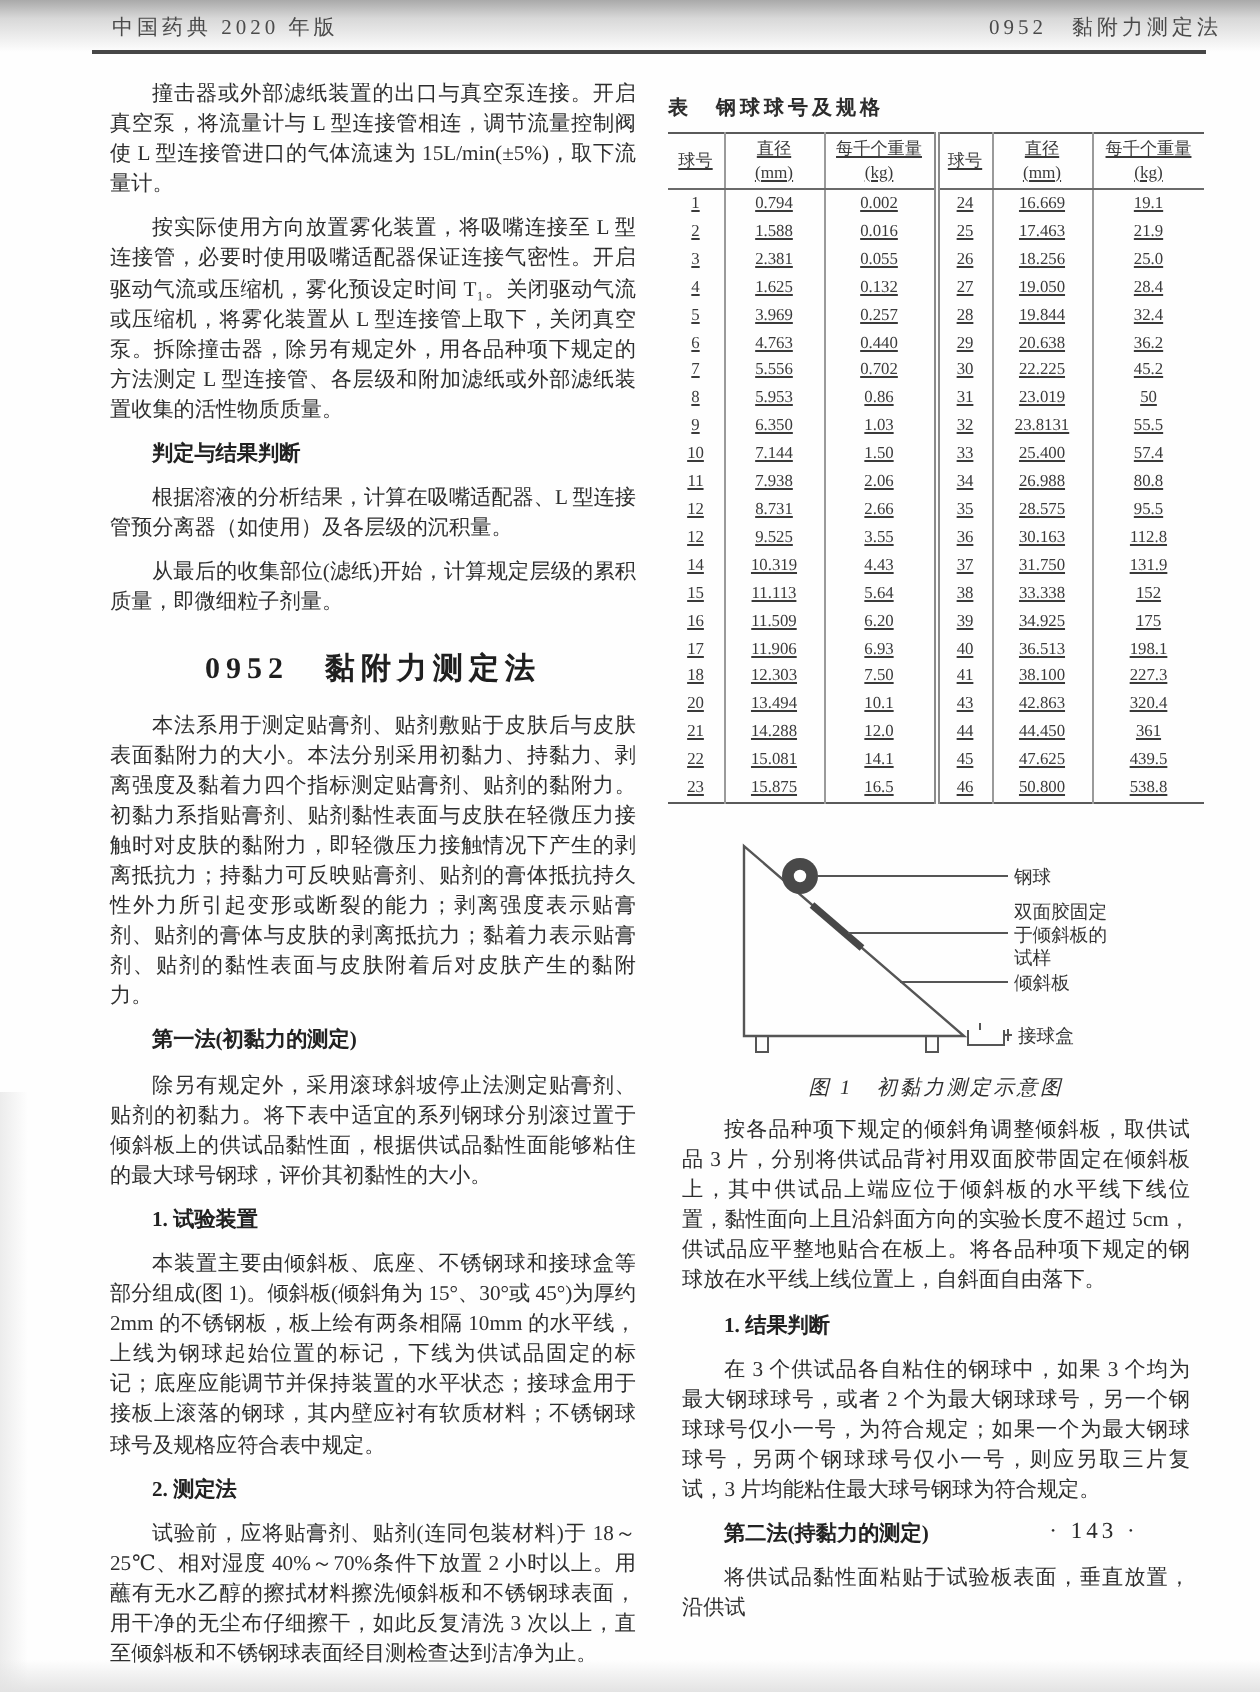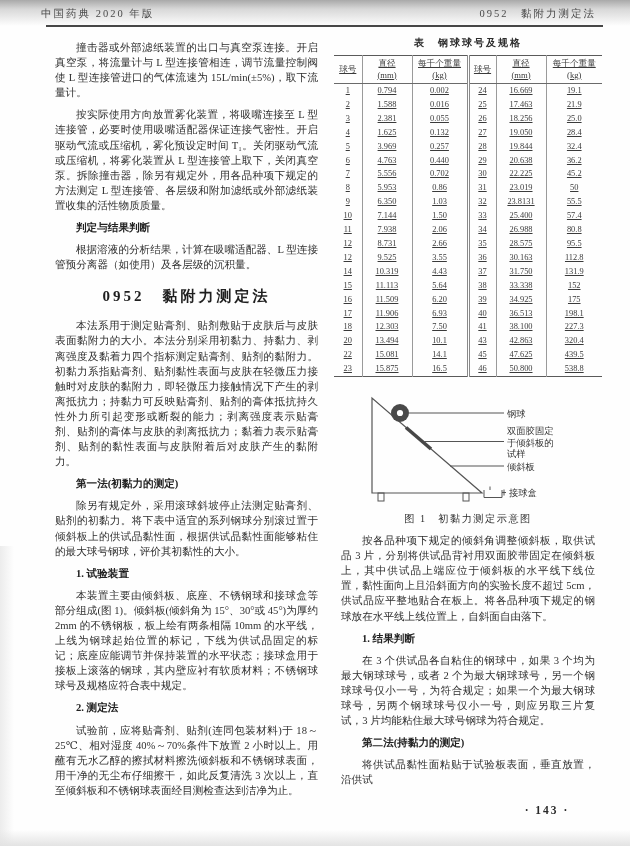--- a/index.html
+++ b/index.html
@@ -8,78 +8,79 @@
     background:#fefefe;color:#2f2f2f;
     font-family:"Liberation Serif","DejaVu Serif",serif;
   }
   .top-shade{position:absolute;top:0;left:0;right:0;height:26px;
     background:linear-gradient(180deg,#a9a9a9 0%,#d8d8d8 35%,rgba(255,255,255,0) 100%);}
   .bottom-shade{position:absolute;bottom:0;left:0;right:0;height:16px;
     background:linear-gradient(0deg,#e3e3e3,rgba(255,255,255,0));}
   .left-shade{position:absolute;bottom:0;left:0;width:14px;height:300px;
     background:linear-gradient(90deg,#ececec,rgba(255,255,255,0));}
 
-  .header{position:absolute;top:7px;left:41px;width:555px;display:flex;
+  .header{position:absolute;top:7px;left:56px;width:555px;display:flex;
     justify-content:space-between;font-size:10.5px;color:#4a4a4a;letter-spacing:2px;}
   .header-rule{position:absolute;top:25px;left:46px;width:557px;height:2px;background:#474747;}
 
   .col{position:absolute;top:33px;}
   .col-left{left:48px;width:277px;}
   .col-right{left:334px;width:268px;}
 
   p{margin:7px;font-size:10.6px;line-height:15.1px;text-align:justify;color:#2e2e2e;}
   p.indent{text-indent:21px;}
   p.heading{text-indent:21px;font-weight:bold;color:#222;}
 
   .section-title{margin:15px 0 12px;font-size:15px;font-weight:bold;text-align:center;
     letter-spacing:3px;color:#1f1f1f;}
 
-  .table-title{font-size:10px;font-weight:bold;text-align:center;letter-spacing:2px;
-    margin:3px 0 5px;color:#2c2c2c;}
+  .table-title{font-size:10px;font-weight:bold;letter-spacing:2px;
+    margin:14px 0 5px;color:#2c2c2c;}
 
   table{width:100%;border-collapse:collapse;table-layout:fixed;
     border-top:1.5px solid #5a5a5a;border-bottom:1.5px solid #5a5a5a;
     font-size:8.4px;color:#3a3a3a;text-decoration:underline;}
   col.c-no{width:28px;} col.c-dia{width:50px;} col.c-wt{width:56px;}
   th{font-weight:normal;padding:2px 0;font-size:8.6px;vertical-align:middle;
     border-bottom:1px solid #6a6a6a;}
   th .l1,th .l2{display:block;line-height:11.5px;text-align:center;}
   td{text-align:center;height:13.9px;line-height:13.9px;padding:0;
     white-space:nowrap;overflow:hidden;}
   th,td{border-left:1px solid #9a9a9a;}
   th:first-child,td:first-child{border-left:none;}
   th:nth-child(4),td:nth-child(4){border-left:3px double #8a8a8a;}
 
   .figure{margin-top:13px;}
   .figure svg{display:block;margin:0 auto;}
   .figure text{font-size:9.3px;fill:#333;font-family:"Liberation Serif","DejaVu Serif",serif;}
   .figure-caption{text-align:center;font-size:10.2px;letter-spacing:1.5px;
-    margin:4px 0 0;color:#2e2e2e;}
+    margin:4px 0 0;color:#2e2e2e;font-style:italic;}
 
   .page-number{position:absolute;top:760px;left:467px;width:160px;text-align:center;
-    font-size:11.5px;font-weight:bold;letter-spacing:2px;color:#2a2a2a;margin-top:44px;}
+    font-size:11.5px;font-weight:normal;letter-spacing:2px;color:#2a2a2a;}
 </style>
 </head>
 <body>
 
 <div class="top-shade"></div>
 <div class="left-shade"></div>
 <div class="bottom-shade"></div>
 
 <div class="header">
   <span>中国药典 2020 年版</span>
   <span>0952　黏附力测定法</span>
 </div>
 <div class="header-rule"></div>
 
 <div class="col col-left">
   <p class="indent">撞击器或外部滤纸装置的出口与真空泵连接。开启真空泵，将流量计与 L 型连接管相连，调节流量控制阀使 L 型连接管进口的气体流速为 15L/min(±5%)，取下流量计。</p>
   <p class="indent">按实际使用方向放置雾化装置，将吸嘴连接至 L 型连接管，必要时使用吸嘴适配器保证连接气密性。开启驱动气流或压缩机，雾化预设定时间 T₁。关闭驱动气流或压缩机，将雾化装置从 L 型连接管上取下，关闭真空泵。拆除撞击器，除另有规定外，用各品种项下规定的方法测定 L 型连接管、各层级和附加滤纸或外部滤纸装置收集的活性物质质量。</p>
   <p class="heading">判定与结果判断</p>
   <p class="indent">根据溶液的分析结果，计算在吸嘴适配器、L 型连接管预分离器（如使用）及各层级的沉积量。</p>
+  <p class="indent">从最后的收集部位(滤纸)开始，计算规定层级的累积质量，即微细粒子剂量。</p>
   <div class="section-title">0952　黏附力测定法</div>
   <p class="indent">本法系用于测定贴膏剂、贴剂敷贴于皮肤后与皮肤表面黏附力的大小。本法分别采用初黏力、持黏力、剥离强度及黏着力四个指标测定贴膏剂、贴剂的黏附力。初黏力系指贴膏剂、贴剂黏性表面与皮肤在轻微压力接触时对皮肤的黏附力，即轻微压力接触情况下产生的剥离抵抗力；持黏力可反映贴膏剂、贴剂的膏体抵抗持久性外力所引起变形或断裂的能力；剥离强度表示贴膏剂、贴剂的膏体与皮肤的剥离抵抗力；黏着力表示贴膏剂、贴剂的黏性表面与皮肤附着后对皮肤产生的黏附力。</p>
   <p class="heading">第一法(初黏力的测定)</p>
   <p class="indent">除另有规定外，采用滚球斜坡停止法测定贴膏剂、贴剂的初黏力。将下表中适宜的系列钢球分别滚过置于倾斜板上的供试品黏性面，根据供试品黏性面能够粘住的最大球号钢球，评价其初黏性的大小。</p>
   <p class="heading">1. 试验装置</p>
   <p class="indent">本装置主要由倾斜板、底座、不锈钢球和接球盒等部分组成(图 1)。倾斜板(倾斜角为 15°、30°或 45°)为厚约 2mm 的不锈钢板，板上绘有两条相隔 10mm 的水平线，上线为钢球起始位置的标记，下线为供试品固定的标记；底座应能调节并保持装置的水平状态；接球盒用于接板上滚落的钢球，其内壁应衬有软质材料；不锈钢球球号及规格应符合表中规定。</p>
   <p class="heading">2. 测定法</p>
   <p class="indent">试验前，应将贴膏剂、贴剂(连同包装材料)于 18～25℃、相对湿度 40%～70%条件下放置 2 小时以上。用蘸有无水乙醇的擦拭材料擦洗倾斜板和不锈钢球表面，用干净的无尘布仔细擦干，如此反复清洗 3 次以上，直至倾斜板和不锈钢球表面经目测检查达到洁净为止。</p>
 </div>
 
@@ -268,20 +269,28 @@
         </tr>
         <tr>
           <td>20</td>
           <td>13.494</td>
           <td>10.1</td>
           <td>43</td>
           <td>42.863</td>
           <td>320.4</td>
         </tr>
         <tr>
+          <td>21</td>
+          <td>14.288</td>
+          <td>12.0</td>
+          <td>44</td>
+          <td>44.450</td>
+          <td>361</td>
+        </tr>
+        <tr>
           <td>22</td>
           <td>15.081</td>
           <td>14.1</td>
           <td>45</td>
           <td>47.625</td>
           <td>439.5</td>
         </tr>
         <tr>
           <td>23</td>
           <td>15.875</td>

